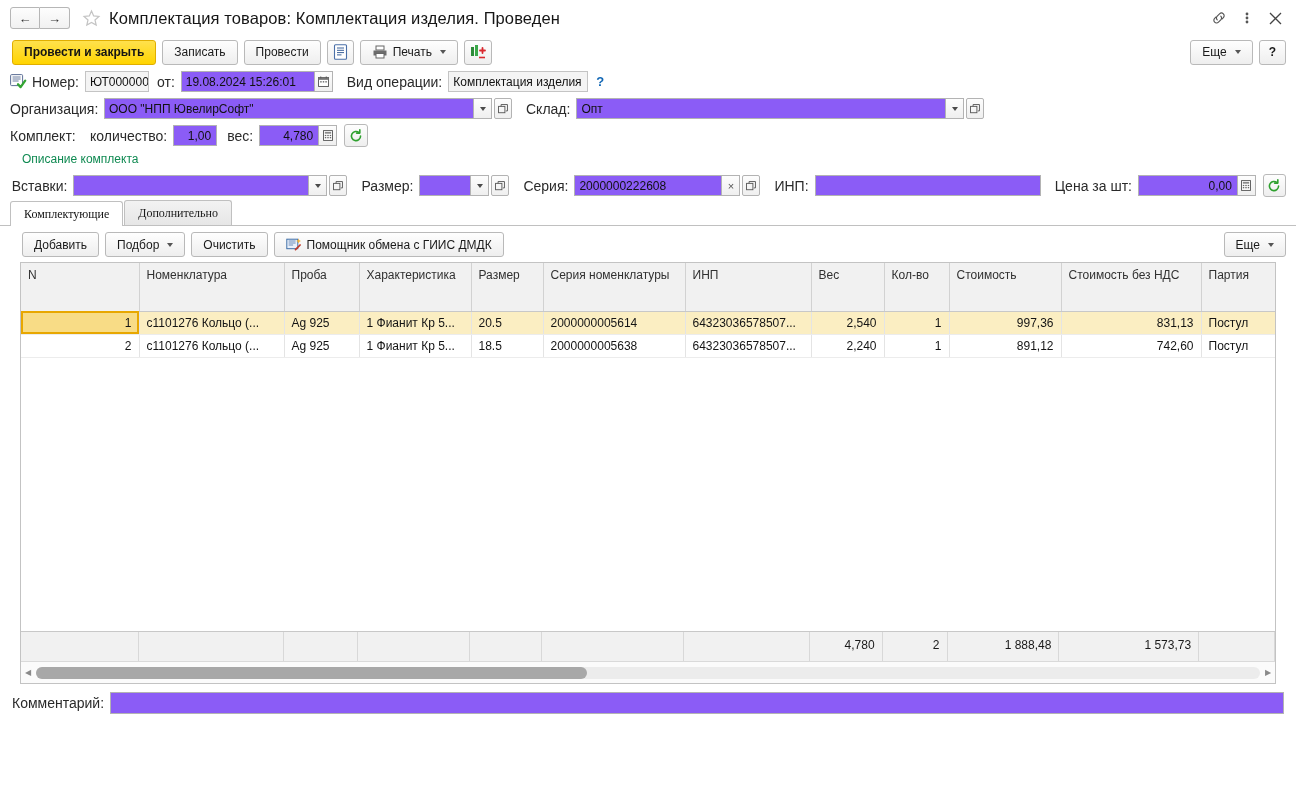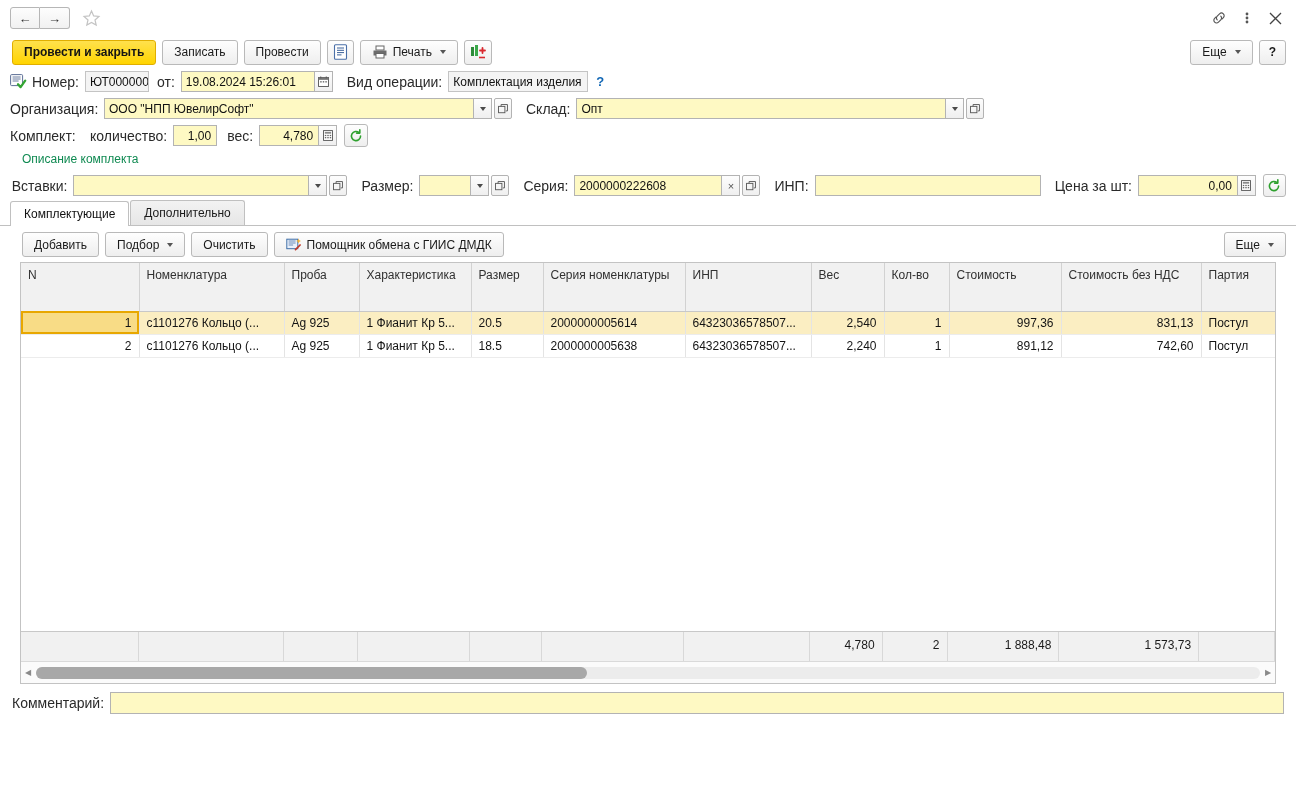--- a/index.html
+++ b/index.html
@@ -117,21 +117,21 @@
   }
   .lbl {
     font-size: 14px;
     color: #2a2a2a;
     white-space: nowrap;
     padding-right: 6px;
   }
   .inp {
     height: 21px;
     border: 1px solid #b3b3b3;
-    background: #fef9c3;
+    background: #8b5cf6;
     font-size: 12px;
     color: #111;
     padding: 0 4px;
     box-sizing: border-box;
     display: flex;
     align-items: center;
     font-family: "Liberation Sans", sans-serif;
     overflow: hidden;
     white-space: nowrap;
   }
@@ -196,20 +196,21 @@
     display: flex;
     align-items: center;
     border: 1px solid #c0c0c0;
     border-bottom: none;
     background: linear-gradient(#f2f2f2, #e6e6e6);
     border-radius: 3px 3px 0 0;
     cursor: pointer;
     margin-right: 1px;
     box-sizing: border-box;
     position: relative;
+    font-family: Liberation Serif, serif;
   }
   .tab.active {
     background: #ffffff;
     color: #111;
     top: 1px;
     height: 23px;
   }
 
   
   .tbltoolbar {
@@ -346,20 +347,21 @@
       </div>
       <div class="navbtn right">
         <span>→</span>
       </div>
     </div>
     <div class="star-icon">
       <svg width="19" height="19" viewBox="0 0 20 20">
         <path d="M10 2.2l2.3 5.1 5.5.5-4.1 3.7 1.2 5.4L10 14.1l-4.9 2.8 1.2-5.4L2.2 7.8l5.5-.5z" fill="none" stroke="#c4c4c4" stroke-width="1.3"></path>
       </svg>
     </div>
+    <div class="win-title">Комплектация товаров: Комплектация изделия. Проведен</div>
     <div class="titlebar-right">
       <div class="ticon">
         <svg width="16" height="16" viewBox="0 0 18 18">
           <path d="M7 11.2a3 3 0 0 1 0-4.3l2.6-2.6a3 3 0 1 1 4.3 4.3l-1.3 1.3" fill="none" stroke="#555" stroke-width="1.3" stroke-linecap="round"></path>
           <path d="M11 6.8a3 3 0 0 1 0 4.3l-2.6 2.6a3 3 0 1 1-4.3-4.3l1.3-1.3" fill="none" stroke="#555" stroke-width="1.3" stroke-linecap="round"></path>
         </svg>
       </div>
       <div class="ticon">
         <svg width="4" height="16" viewBox="0 0 4 16">
           <circle cx="2" cy="4" r="1.4" fill="#555"></circle>

